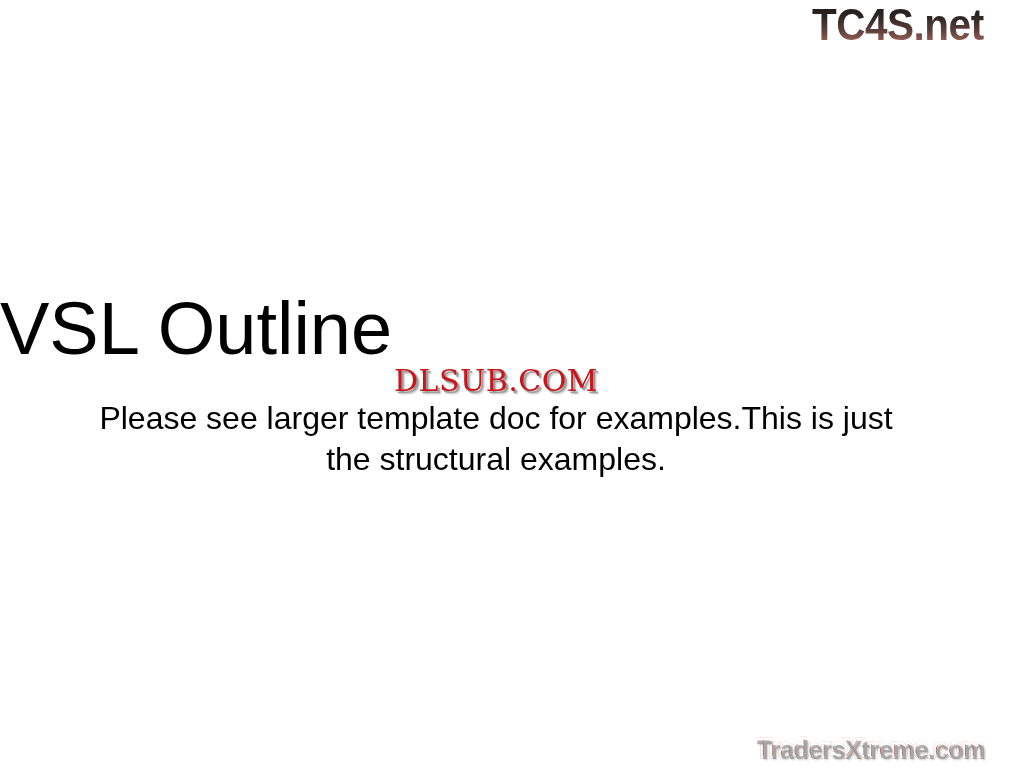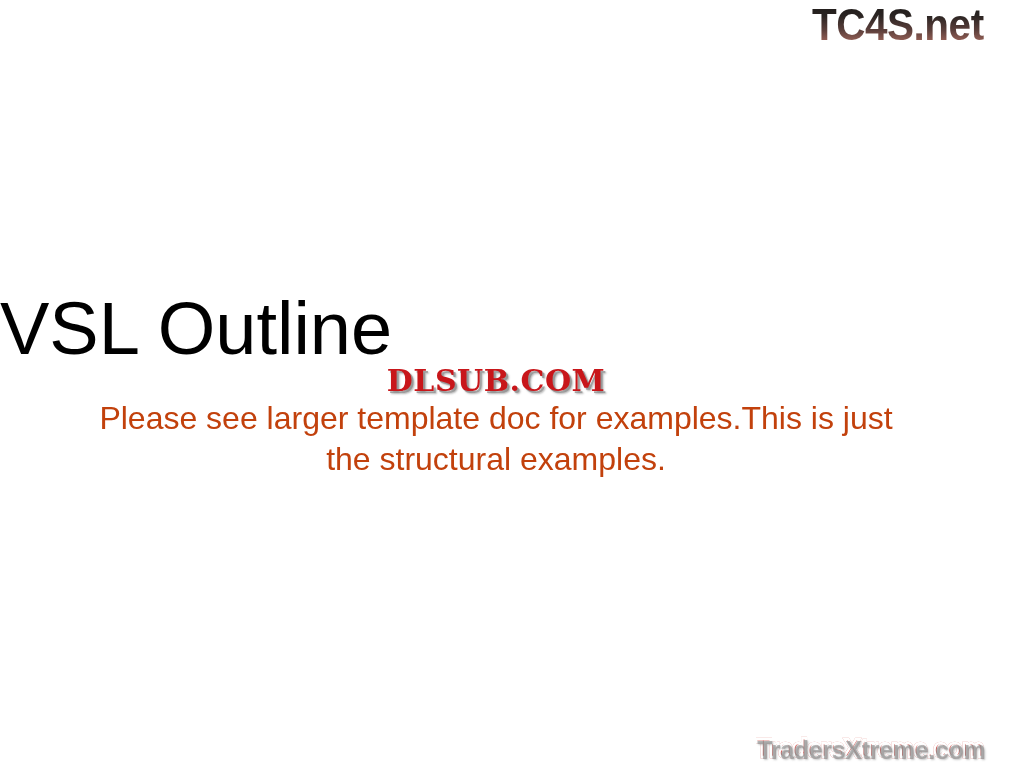--- a/index.html
+++ b/index.html
@@ -68,35 +68,35 @@
   #subtitle {
     position: absolute;
     left: 70px;
     right: 70px;
     top: 398px;
     text-align: center;
     font-family: "Liberation Sans", sans-serif;
     font-weight: 400;
     font-size: 32px;
     line-height: 41px;
-    color: #c2410c;
+    color: #000000;
   }
   #subtitle .sub-line {
     display: block;
     white-space: nowrap;
   }
 
   
   #dlsub-watermark {
     position: absolute;
     left: 50%;
     top: 365px;
     transform: translateX(-50%);
     font-family: "DejaVu Serif", serif;
-    font-weight: bold;
+    font-weight: normal;
     font-size: 30px;
     line-height: 32px;
     letter-spacing: 0.5px;
     color: #c8161a;
     white-space: nowrap;
     -webkit-text-stroke: 3px #ffffff;
     paint-order: stroke fill;
     text-shadow:
         2px 2px 0 rgba(140,140,140,0.75),
         3px 3px 2px rgba(90,90,90,0.45);

